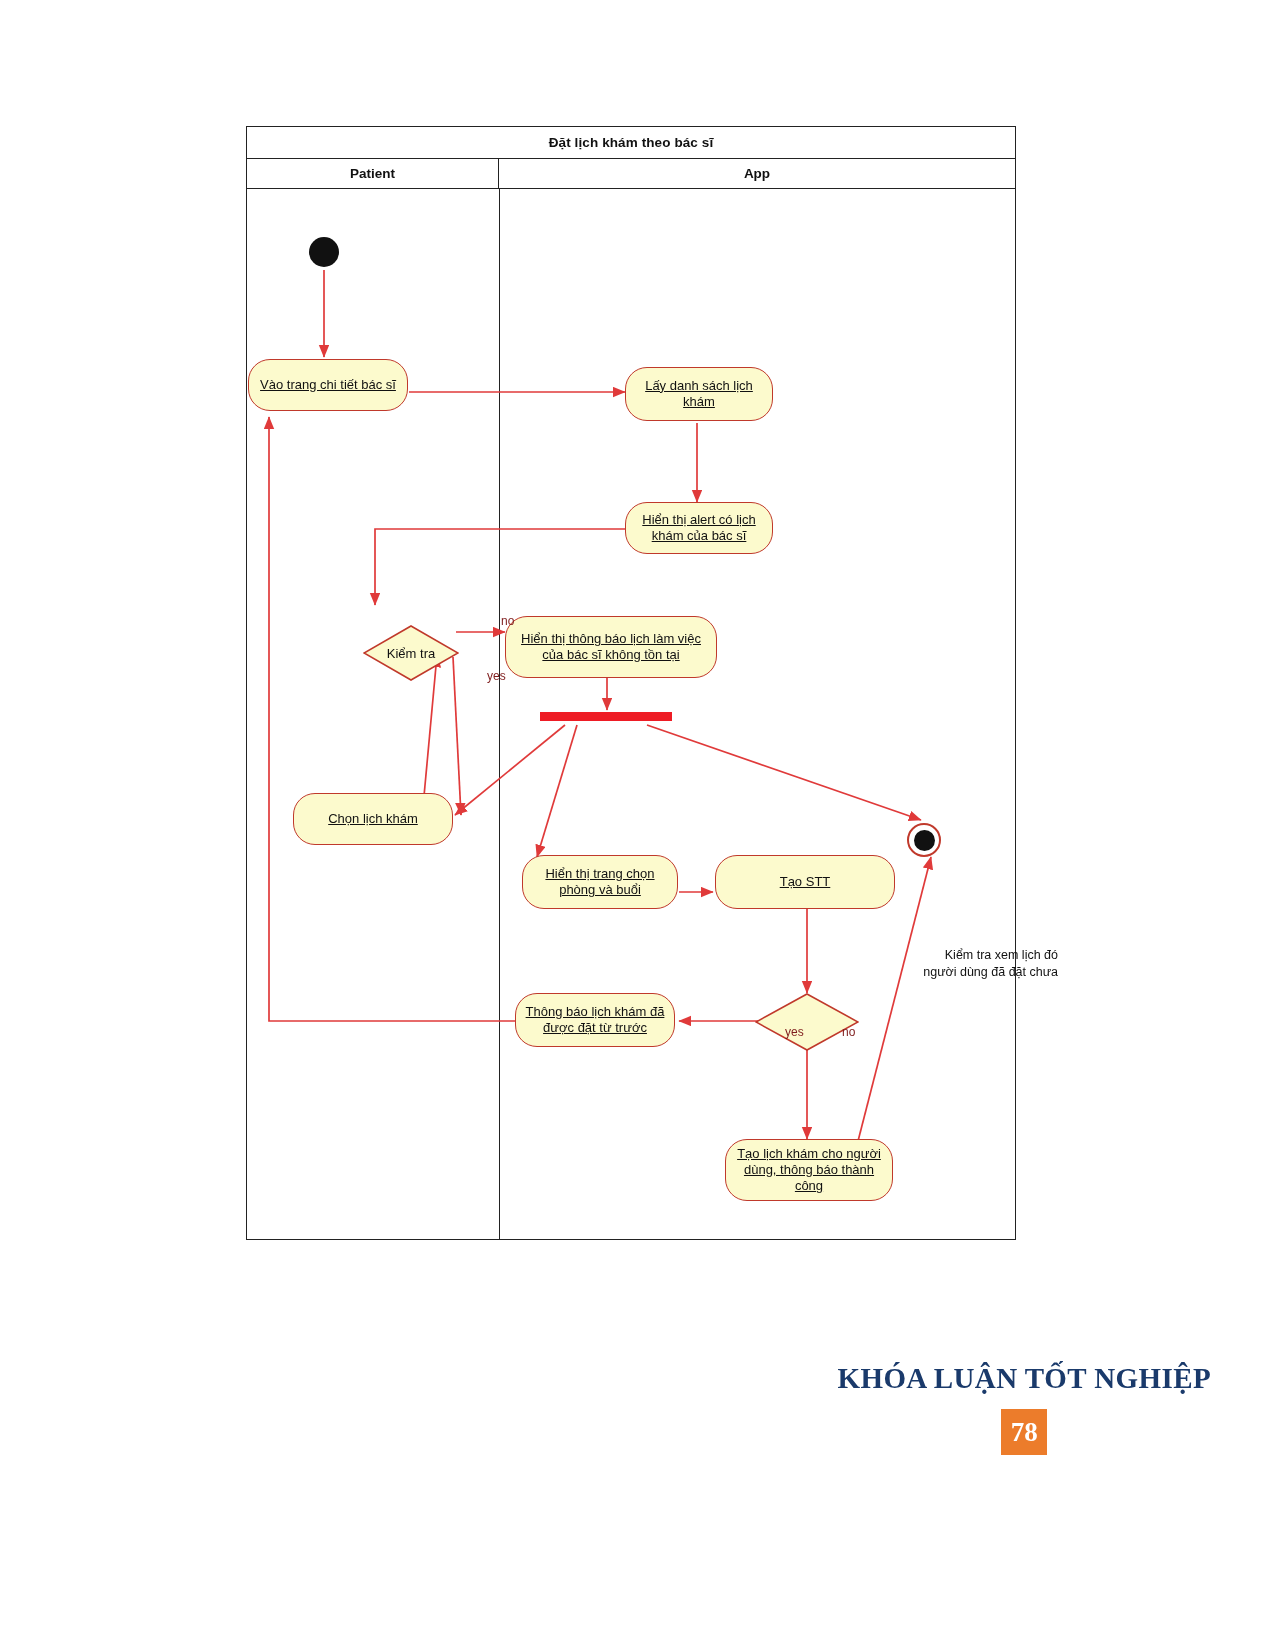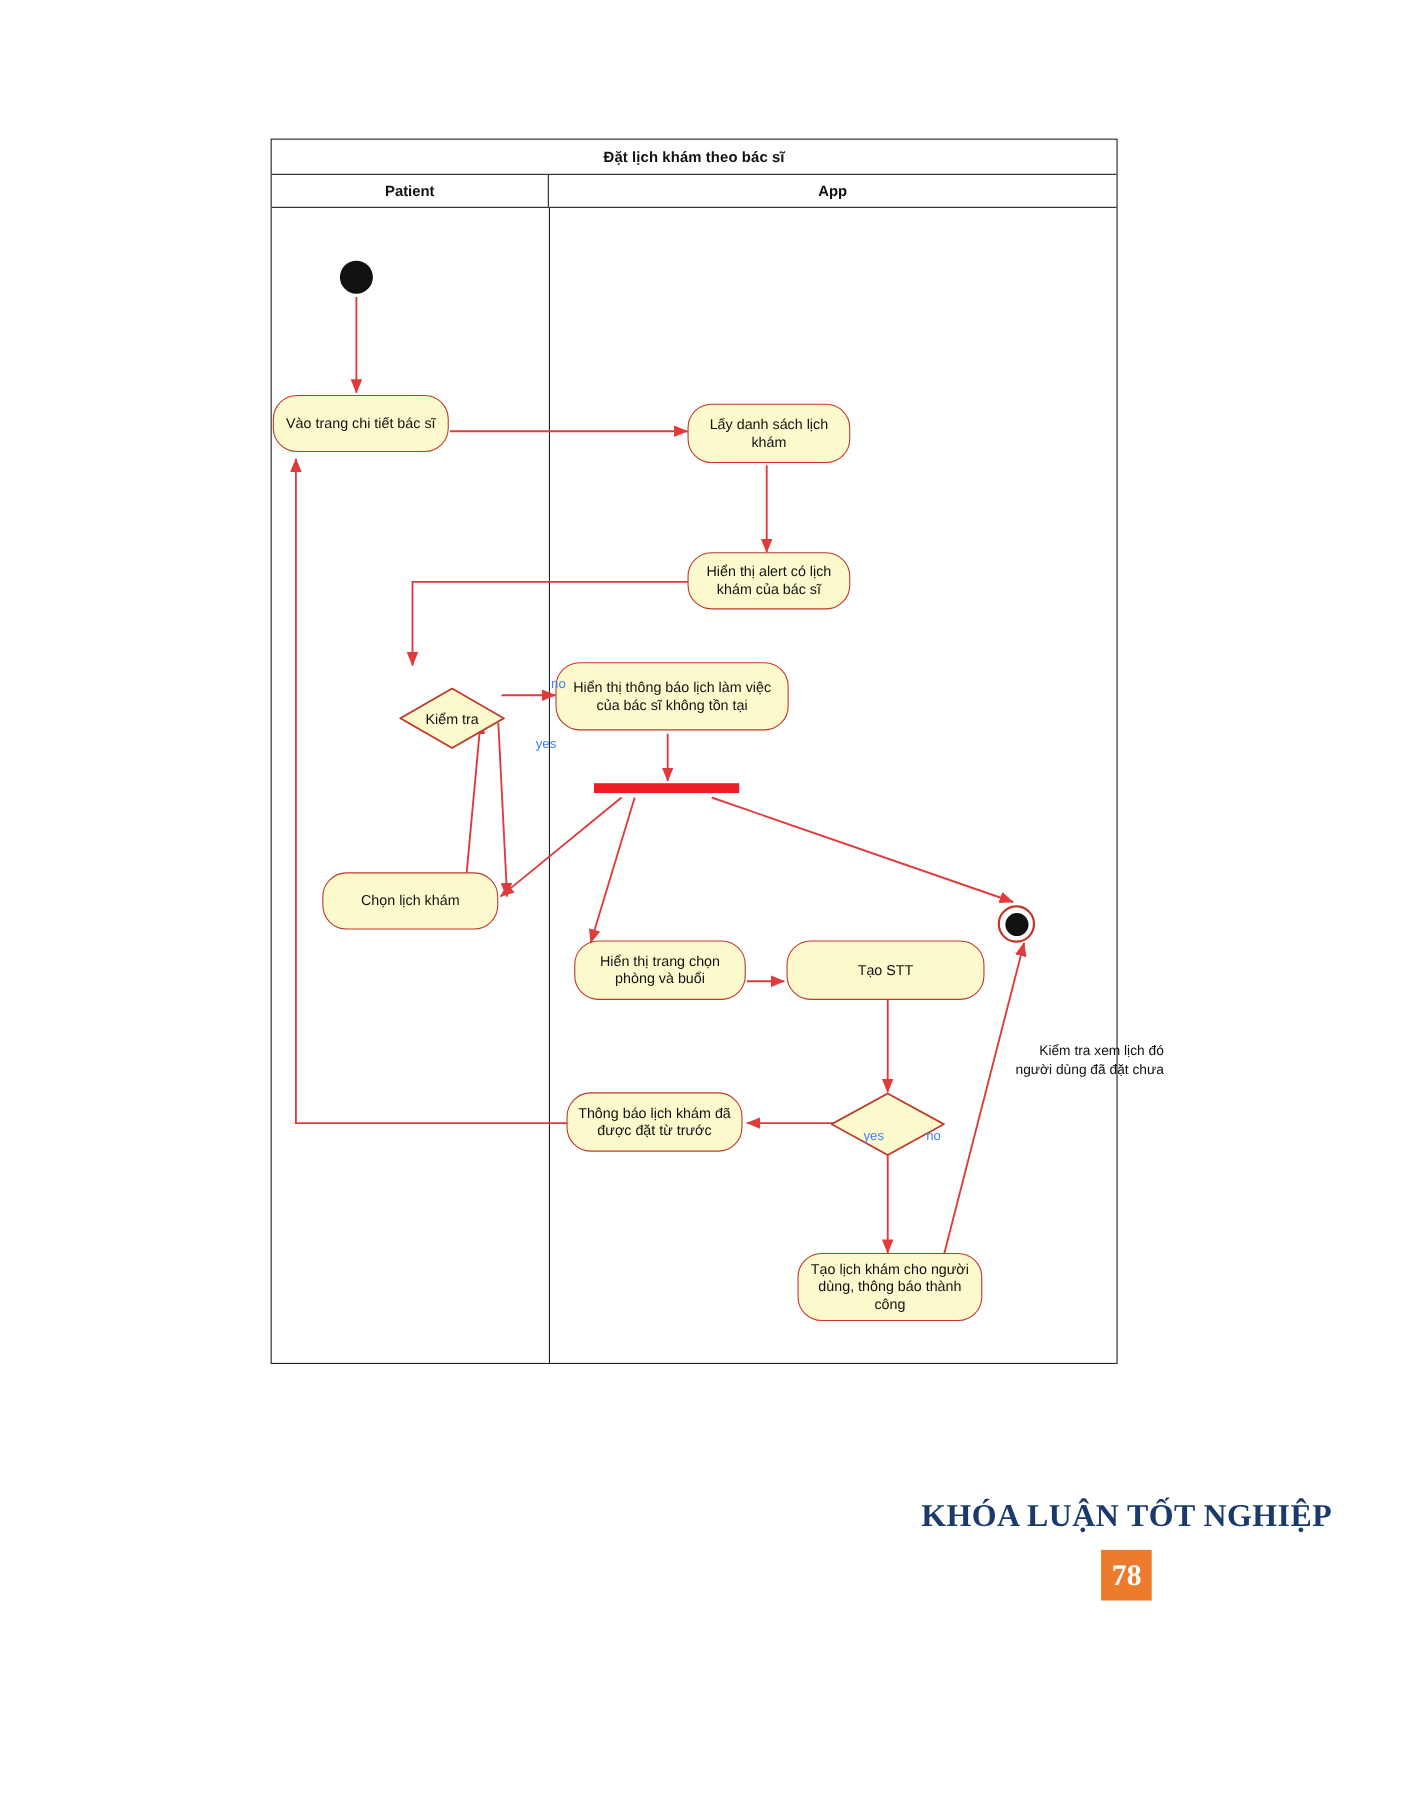--- a/index.html
+++ b/index.html
@@ -58,20 +58,21 @@
     background:#fcfacd;
     border:1.6px solid #c0392b;
     border-radius:22px;
     box-sizing:border-box;
     display:flex;align-items:center;justify-content:center;
     text-align:center;
     font-size:13px;
     color:#111;
     line-height:1.25;
     padding:2px 8px;
+    text-decoration:underline;
   }
   .decision{
     position:absolute;
     display:flex;align-items:center;justify-content:center;
     font-size:13px;color:#111;
   }
   .decision svg{position:absolute;left:0;top:0;}
   .decision span{position:relative;z-index:2;}
   .initial-node{
     position:absolute;
@@ -91,21 +92,21 @@
     width:21px;height:21px;border-radius:50%;
     background:#111;
   }
   .fork-bar{
     position:absolute;
     background:#ee1c25;
     height:9px;
   }
   .edge-label{
     position:absolute;
-    font-size:12px;color:#3b82f6;
+    font-size:12px;color:#7f1d1d;
     background:transparent;
     white-space:nowrap;
     padding-left:36px;
   }
   .note-text{
     position:absolute;
     font-size:12.5px;color:#111;
     line-height:1.35;
     text-align:center;
     white-space:pre-line;
@@ -194,21 +195,21 @@
   <div class="final-node" style="left:660px;top:696px;"></div>
 
   <div class="fork-bar" style="left:293px;top:585px;width:132px;"></div>
 
   <div class="node" style="left:1px;top:232px;width:160px;height:52px;">Vào trang chi tiết bác sĩ</div>
 
   <div class="node" style="left:378px;top:240px;width:148px;height:54px;">Lấy danh sách lịch khám</div>
 
   <div class="node" style="left:378px;top:375px;width:148px;height:52px;">Hiển thị alert có lịch khám của bác sĩ</div>
 
-  <div class="node" style="left:258px;top:475px;width:212px;height:62px;">Hiển thị thông báo lịch làm việc của bác sĩ không tồn tại</div>
+  <div class="node" style="left:258px;top:489px;width:212px;height:62px;">Hiển thị thông báo lịch làm việc của bác sĩ không tồn tại</div>
 
   <div class="node" style="left:46px;top:666px;width:160px;height:52px;">Chọn lịch khám</div>
 
   <div class="node" style="left:275px;top:728px;width:156px;height:54px;">Hiển thị trang chọn phòng và buổi</div>
 
   <div class="node" style="left:468px;top:728px;width:180px;height:54px;">Tạo STT</div>
 
   <div class="node" style="left:268px;top:866px;width:160px;height:54px;">Thông báo lịch khám đã được đặt từ trước</div>
 
   <div class="node" style="left:478px;top:1012px;width:168px;height:62px;">Tạo lịch khám cho người dùng, thông báo thành công</div>

